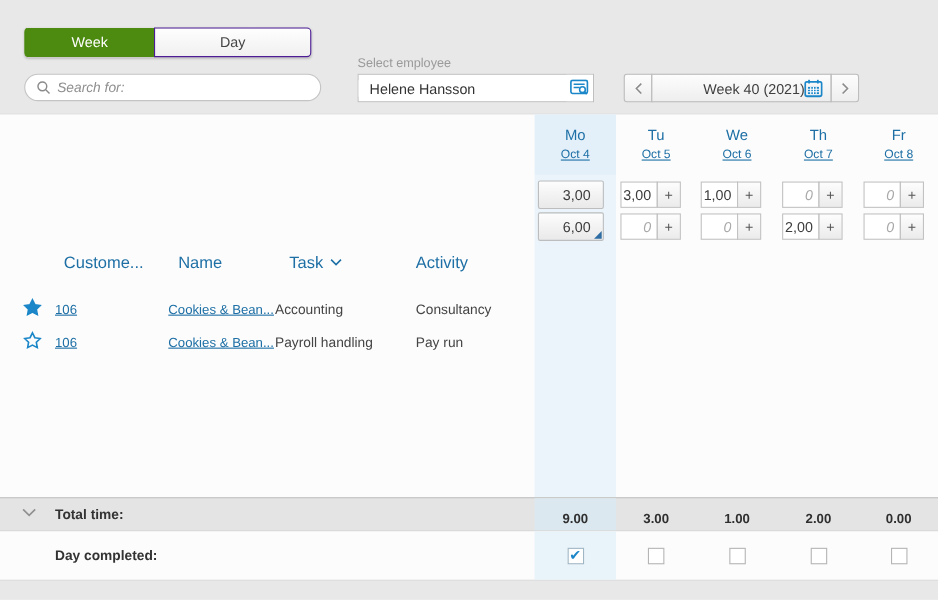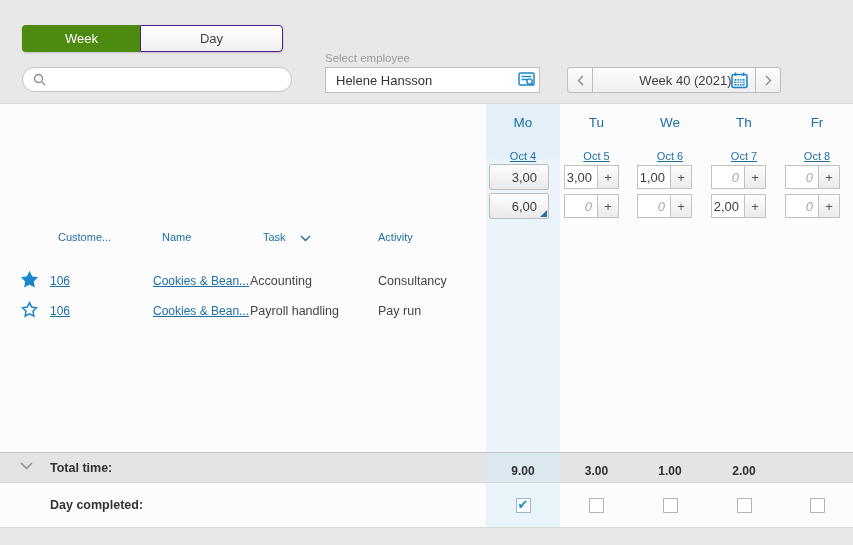--- a/index.html
+++ b/index.html
@@ -37,29 +37,29 @@
   .nav-prev{width:26px;border-radius:3px 0 0 3px;}
   .nav-next{width:26px;border-radius:0 3px 3px 0;margin-left:-1px;}
   .nav-mid{width:164px;margin-left:-1px;position:relative;font-size:13px;color:#3f3f3f;padding-left:23px;}
   .nav-mid .cal{position:absolute;right:7px;top:4px;}
 
   
   .table-card{position:absolute;left:0;top:103px;width:853px;height:349px;background:#fcfcfc;border-top:1px solid #dcdcdc;}
   .hl-day-header{position:absolute;left:486px;top:0;width:74px;height:55px;background:var(--selected-day-header);}
   .hl-day-body{position:absolute;left:486px;top:55px;width:74px;height:294px;background:var(--selected-day-body);}
 
-  .col-header{position:absolute;top:127px;font-size:11px;color:var(--text-blue);}
+  .col-header{position:absolute;top:127px;font-size:15px;color:var(--text-blue);}
   .hdr-customer{left:58px;} .hdr-name{left:162px;} .hdr-task{left:263px;} .hdr-activity{left:378px;}
   .task-chevron{position:absolute;left:300px;top:131px;}
 
   .day-col-0{left:486px;width:74px;} .day-col-1{left:560px;width:73px;} .day-col-2{left:633px;width:74px;}
   .day-col-3{left:707px;width:74px;} .day-col-4{left:781px;width:72px;}
   .day-head{position:absolute;top:0;height:55px;text-align:center;}
   .day-name{margin-top:11px;font-size:13.5px;color:var(--text-blue);}
-  .day-date{display:inline-block;margin-top:20px;font-size:11px;color:var(--text-blue);text-decoration:underline;cursor:pointer;}
+  .day-date{display:inline-block;margin-top:5px;font-size:11px;color:var(--text-blue);text-decoration:underline;cursor:pointer;}
 
   .star{position:absolute;left:21px;width:18px;height:18px;cursor:pointer;}
   .star svg path{fill:none;stroke:var(--icon-blue);stroke-width:1.4;}
   .star[data-starred] svg path{fill:var(--icon-blue);}
   .row1 .star{top:167px;} .row2 .star{top:197px;}
 
   .cell-link{position:absolute;font-size:12px;color:var(--text-blue);text-decoration:underline;cursor:pointer;}
   .cell-text{position:absolute;font-size:12.5px;color:#454545;}
   .row1 .cell-link,.row1 .cell-text{top:170px;} .row2 .cell-link,.row2 .cell-text{top:200px;}
   .c-customer{left:50px;} .c-name{left:153px;} .c-task{left:250px;} .c-activity{left:378px;}
@@ -100,20 +100,21 @@
   <div class="view-toggle">
     <button class="toggle-btn toggle-week active">Week</button>
     <button class="toggle-btn toggle-day">Day</button>
   </div>
 
   <div class="search-box">
     <svg width="13" height="13" viewBox="0 0 13 13">
         <circle cx="5.5" cy="5.5" r="4" fill="none" stroke="#8a8a8a" stroke-width="1.3"></circle>
         <line x1="8.6" y1="8.6" x2="12" y2="12" stroke="#8a8a8a" stroke-width="1.3"></line>
       </svg>
+    <input placeholder="Search for:" style="">
   </div>
 
   <div class="employee-label">Select employee</div>
   <div class="employee-wrap">
     <input value="Helene Hansson" style="">
     <button class="lookup-btn">
       <svg width="18" height="16" viewBox="0 0 18 16">
           <rect x="1" y="1" width="15" height="12" rx="1.5" fill="none" stroke="#1b87c9" stroke-width="1.5"></rect>
           <line x1="3.5" y1="4.5" x2="13.5" y2="4.5" stroke="#1b87c9" stroke-width="1.4"></line>
           <line x1="3.5" y1="7.5" x2="9" y2="7.5" stroke="#1b87c9" stroke-width="1.4"></line>
@@ -255,20 +256,21 @@
   <div class="total-row">
     <div class="total-mo-hl"></div>
     <svg class="collapse-icon" width="13" height="8" viewBox="0 0 13 8">
         <polyline points="1,1 6.5,6.5 12,1" fill="none" stroke="#909090" stroke-width="1.5"></polyline>
       </svg>
     <span class="total-label">Total time:</span>
     <div class="total-cell day-col-0">9.00</div>
     <div class="total-cell day-col-1">3.00</div>
     <div class="total-cell day-col-2">1.00</div>
     <div class="total-cell day-col-3">2.00</div>
+    <div class="total-cell day-col-4">0.00</div>
   </div>
 
   <div class="completed-row">
     <div class="completed-mo-hl"></div>
     <span class="completed-label">Day completed:</span>
     <div class="check-cell day-col-0">
         <div class="checkbox" data-checked=""></div>
       </div>
     <div class="check-cell day-col-1">
         <div class="checkbox"></div>

